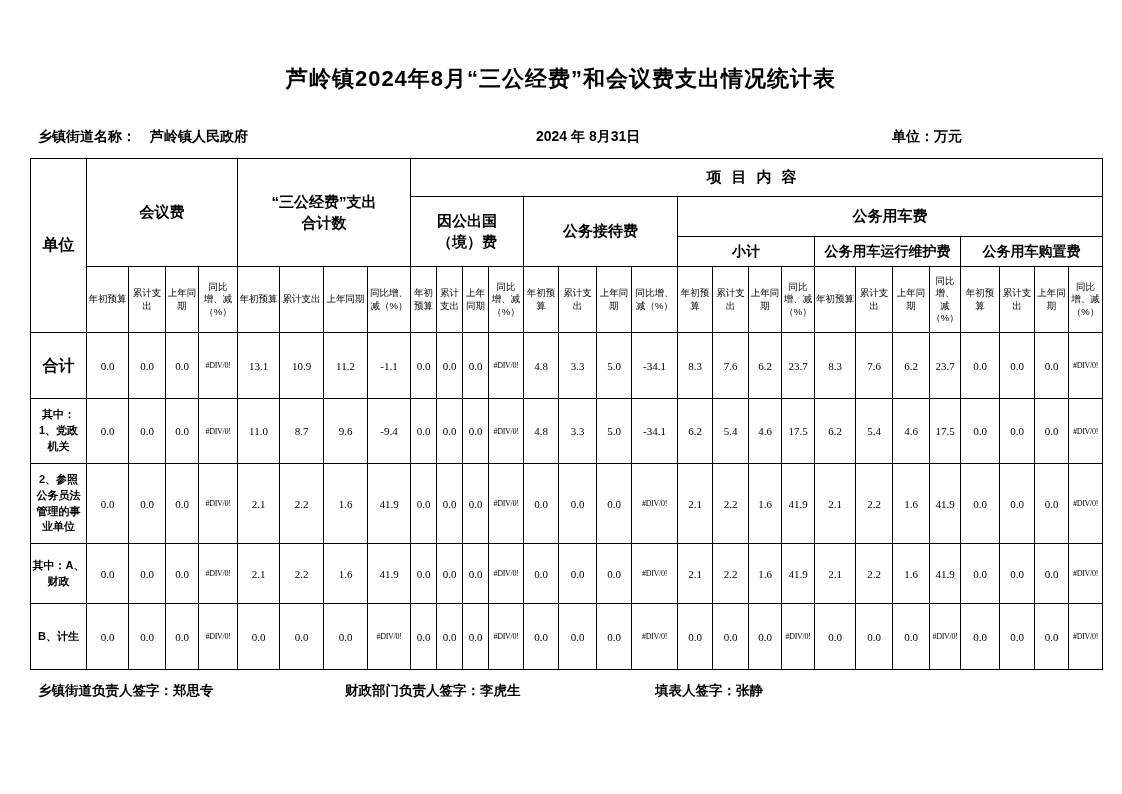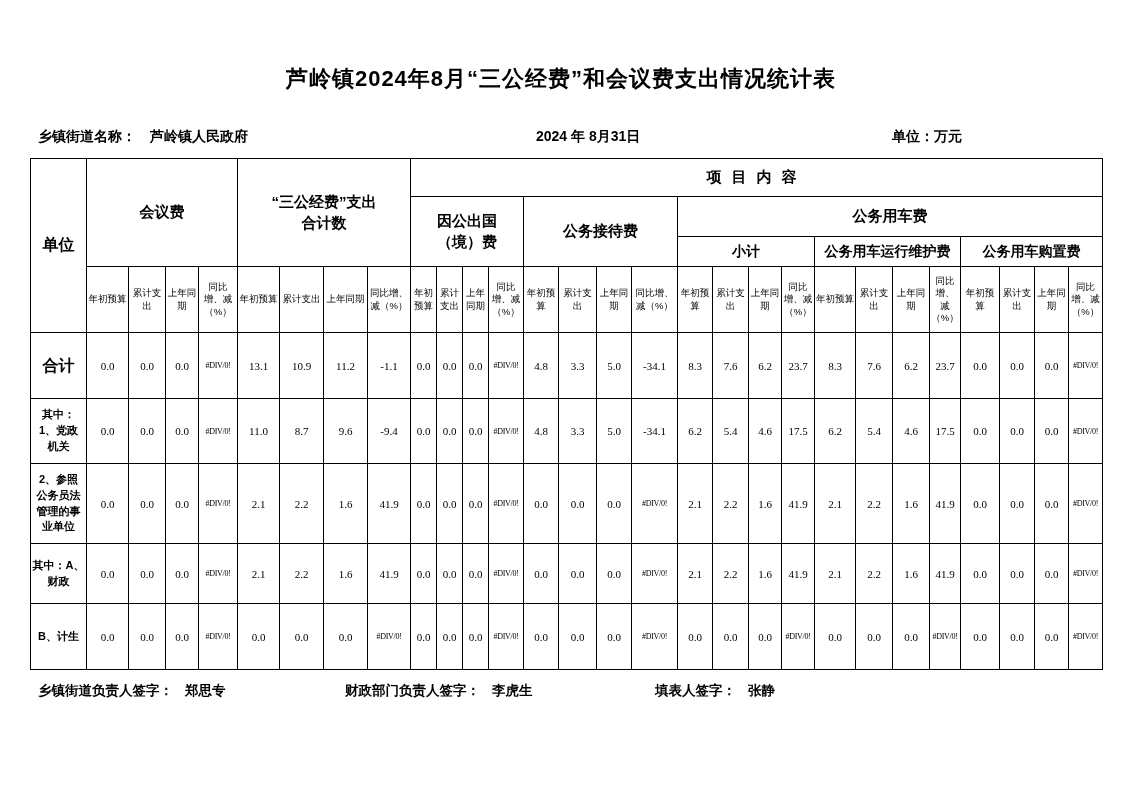--- a/index.html
+++ b/index.html
@@ -30,21 +30,21 @@
   .sub-h{font-size:9.5px;font-weight:normal;line-height:1.3;padding:1px;}
   .unit-h{font-size:16px;font-weight:bold;}
   td.num{font-family:"Liberation Serif","DejaVu Serif",serif;font-size:11px;}
   td.err{font-family:"Liberation Serif","DejaVu Serif",serif;font-size:8px;letter-spacing:-0.3px;}
   th.rlabel{
     font-size:11px;font-weight:bold;text-align:left;padding-left:3px;
     white-space:pre-line;line-height:1.45;
   }
   th.rlabel.center{text-align:center;font-size:16px;}
   .sign-item{position:absolute;top:682px;font-size:13.5px;font-weight:bold;white-space:nowrap;}
-  .sign-item .val{margin-left:12px;}
+  .sign-item .val{}
   .sign-town{left:38px;}
   .sign-finance{left:345px;}
   .sign-filler{left:655px;}
 </style>
 </head>
 <body>
 
 <div class="page-title">芦岭镇2024年8月“三公经费”和会议费支出情况统计表</div>
 
 <div class="meta-item meta-org">

